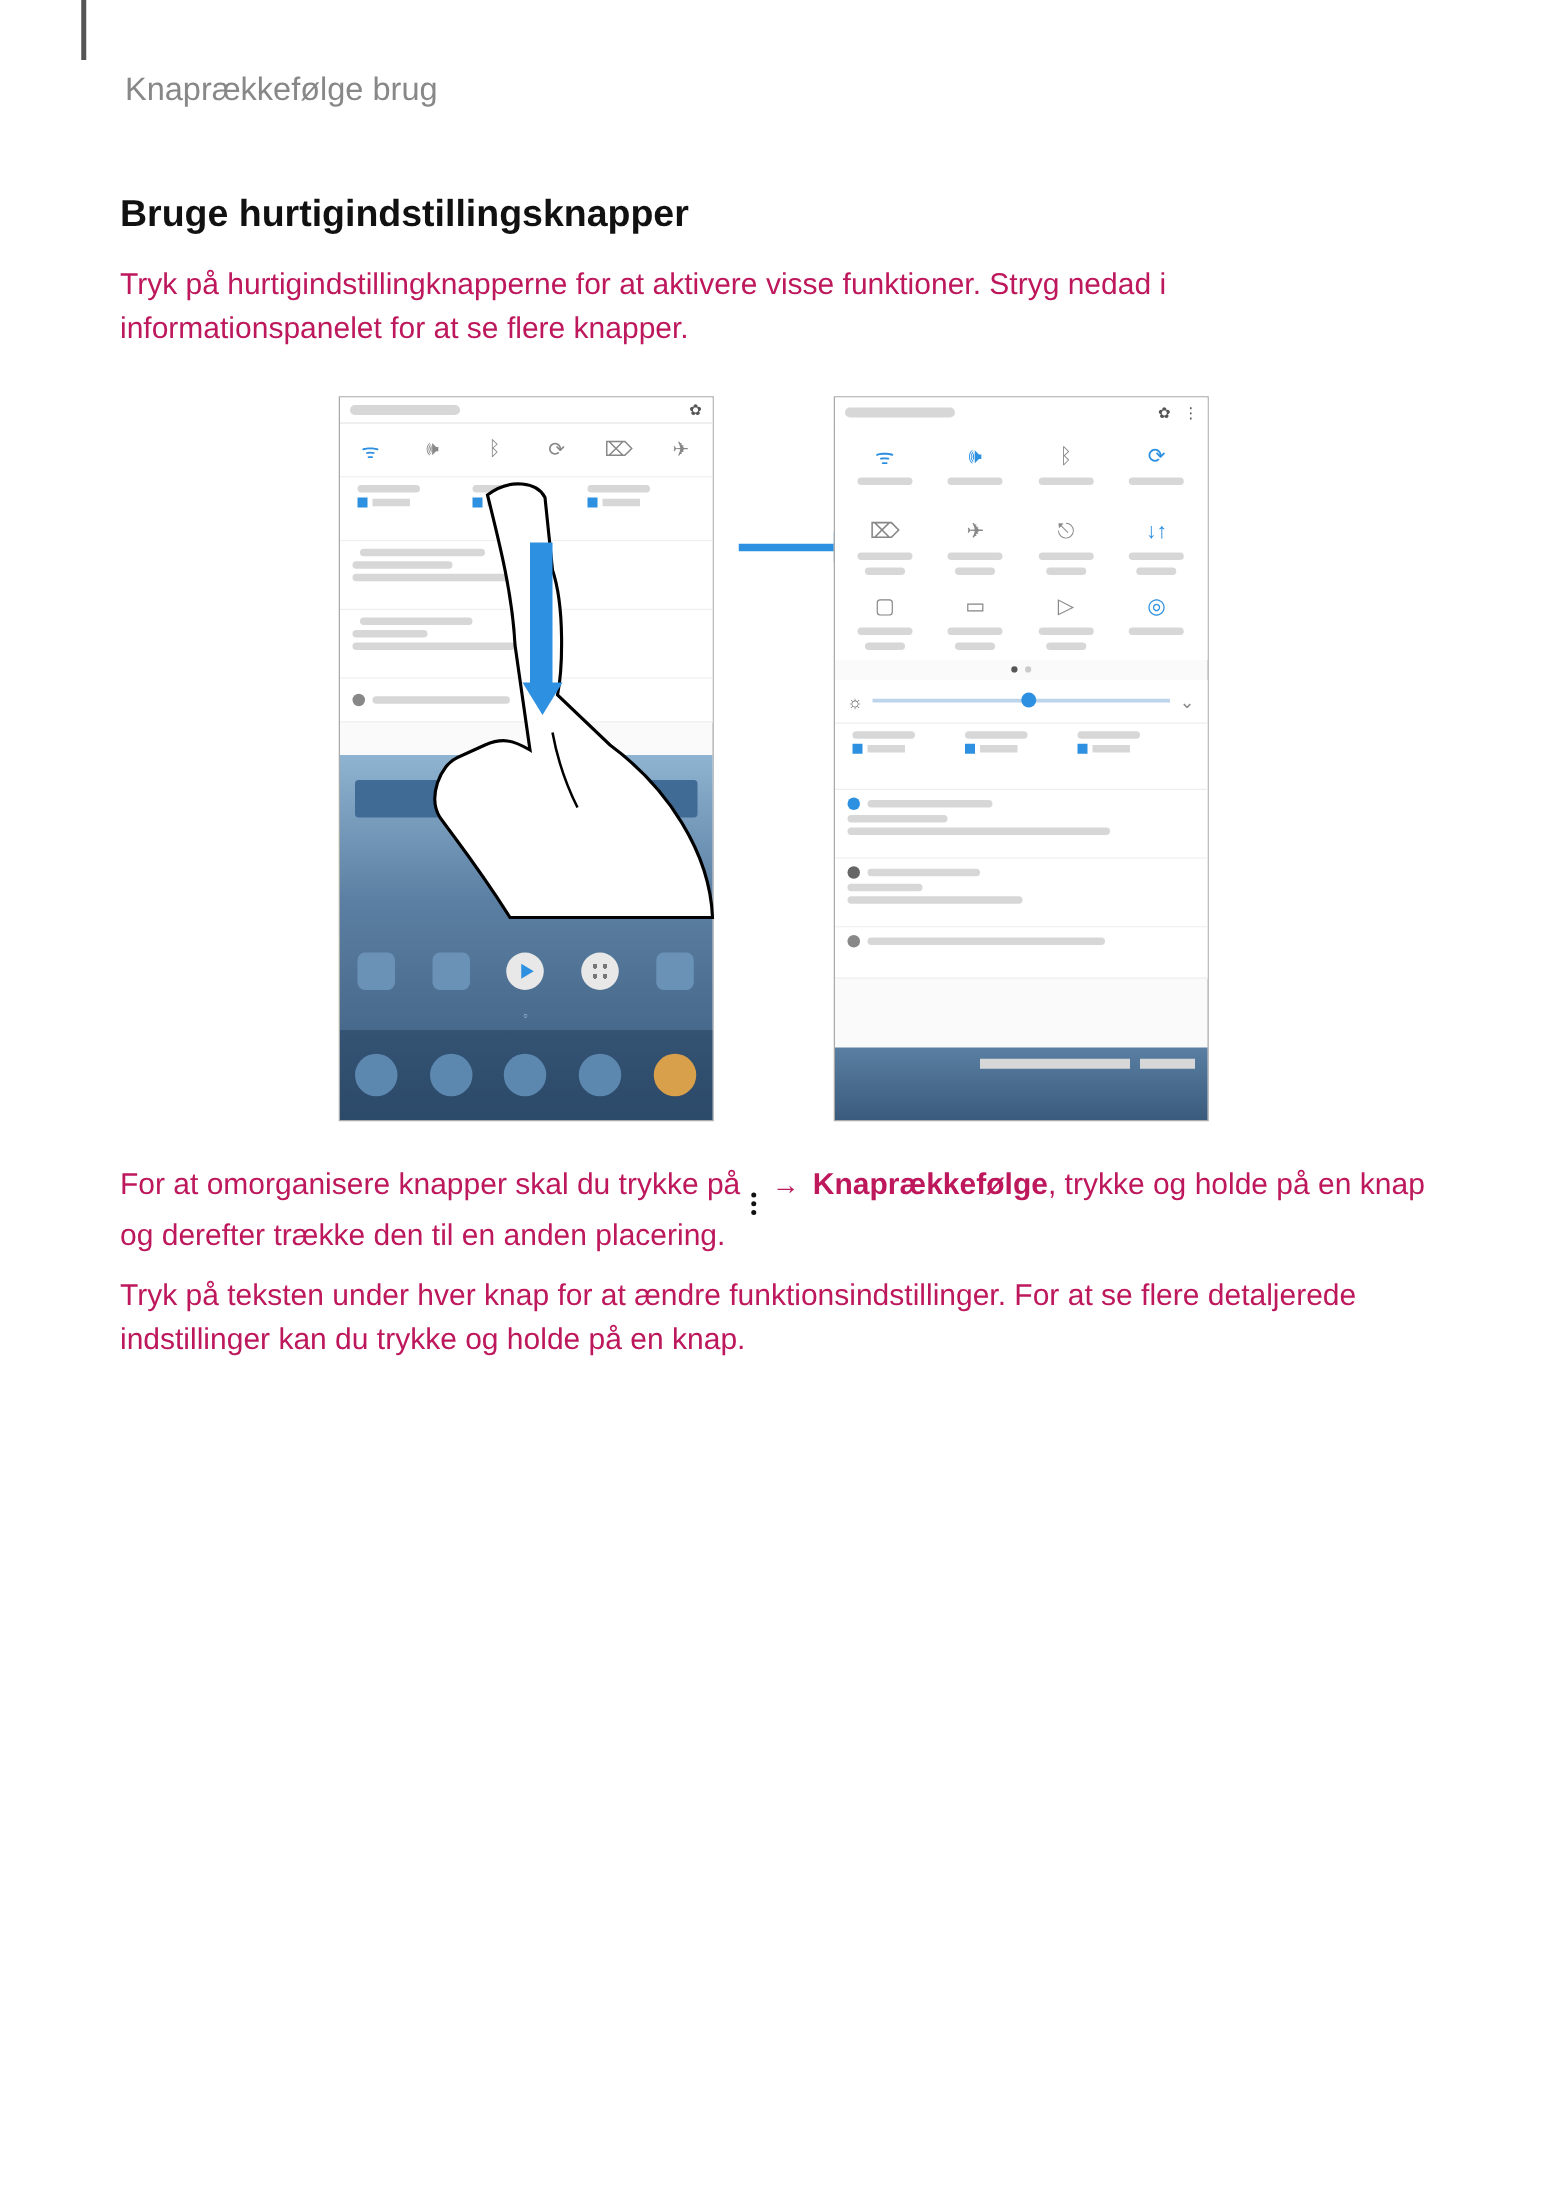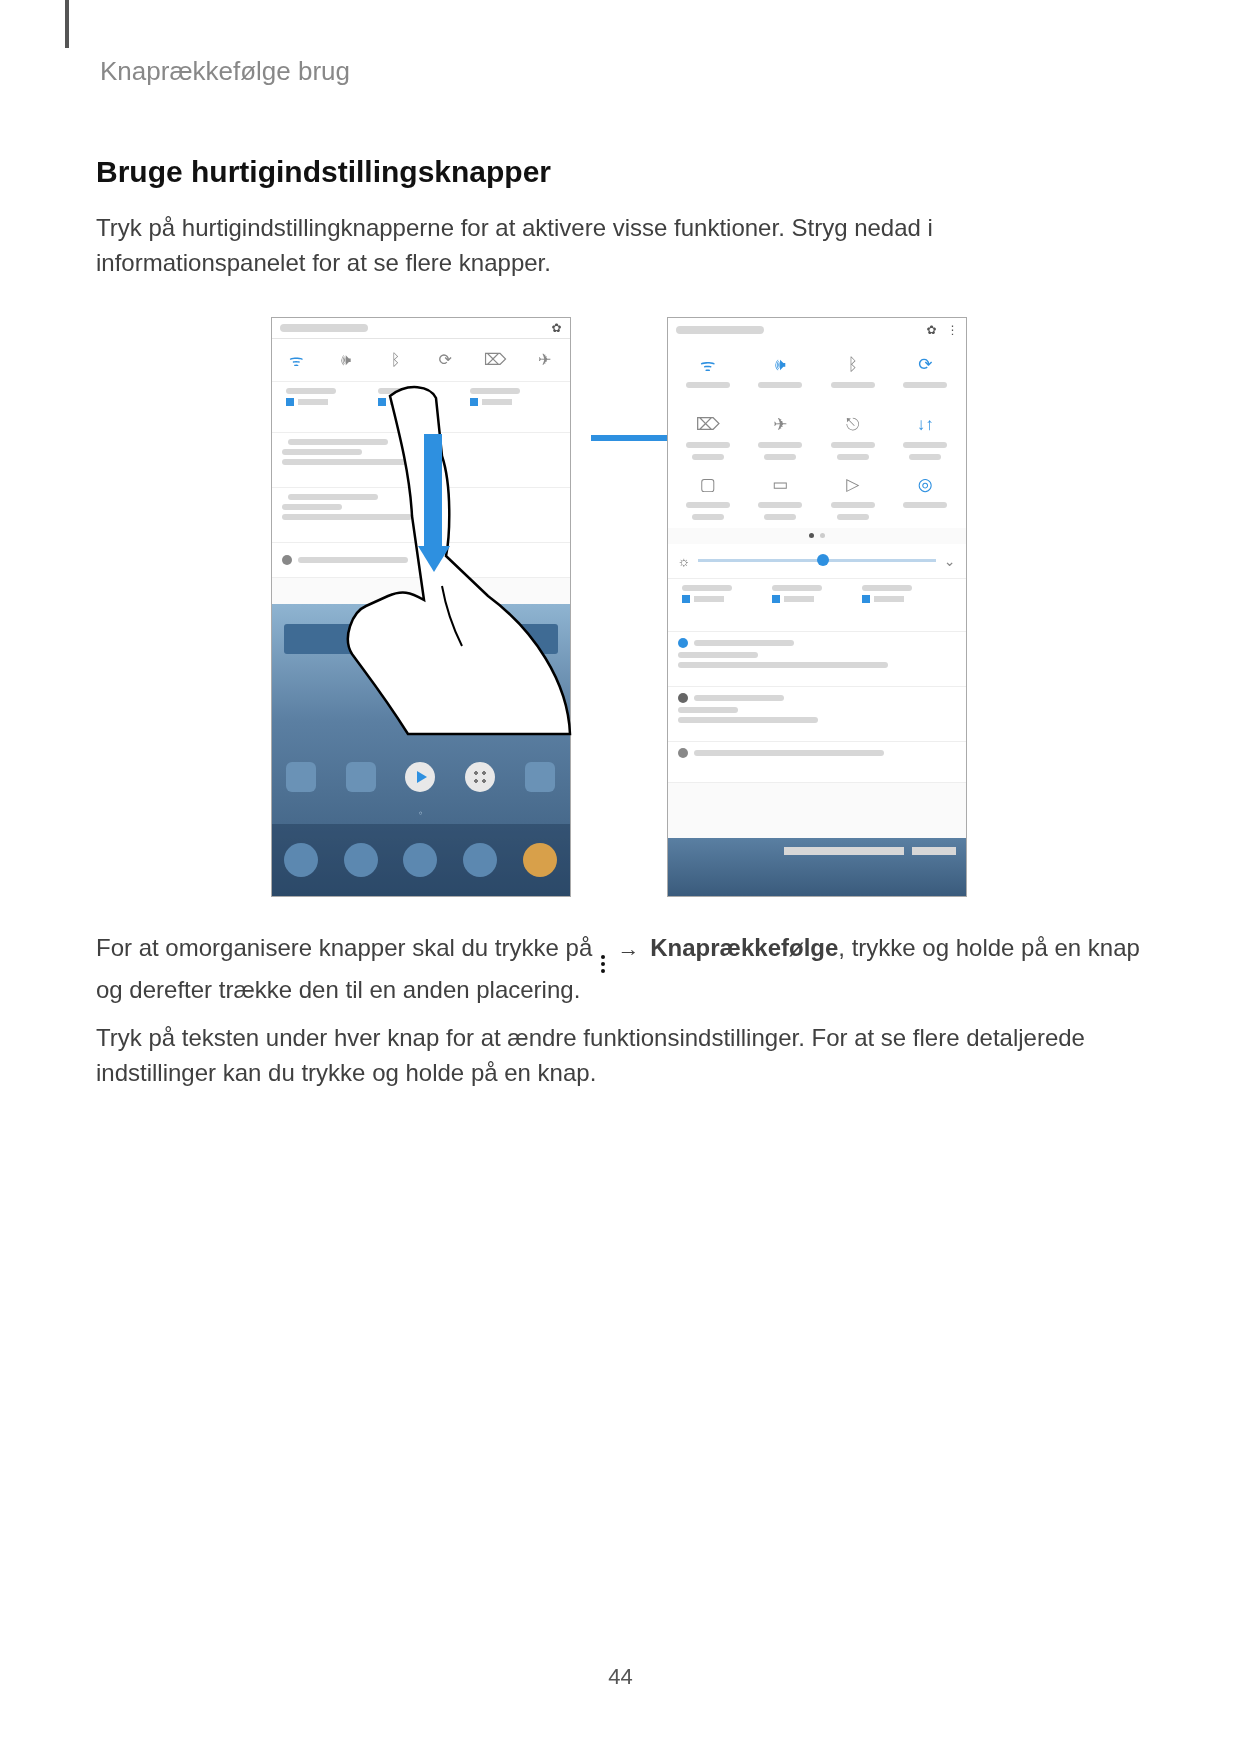--- a/index.html
+++ b/index.html
@@ -43,21 +43,21 @@
   h2 {
     margin: 0 0 22px 0;
     font-size: 30px;
     font-weight: 700;
     color: #111;
   }
   p {
     margin: 0 0 14px 0;
     font-size: 24px;
     line-height: 1.45;
-    color: #404040;
+    color: #be185d;
   }
   .figure-row {
     display: flex;
     justify-content: center;
     gap: 28px;
     margin: 36px 0 34px 0;
   }
   .phone {
     width: 300px;
     height: 580px;
@@ -466,14 +466,13 @@
           <span></span>
           <span></span>
         </span>
       <span class="arrow-inline">→</span>
       <strong>Knaprækkefølge</strong><span>, trykke og holde på en knap og derefter trække den til en anden placering.</span>
     </p>
 
     <p>Tryk på teksten under hver knap for at ændre funktionsindstillinger. For at se flere detaljerede indstillinger kan du trykke og holde på en knap.</p>
   </div>
 
-  <div class="page-number">44</div>
 </div>
 
 </body></html>

